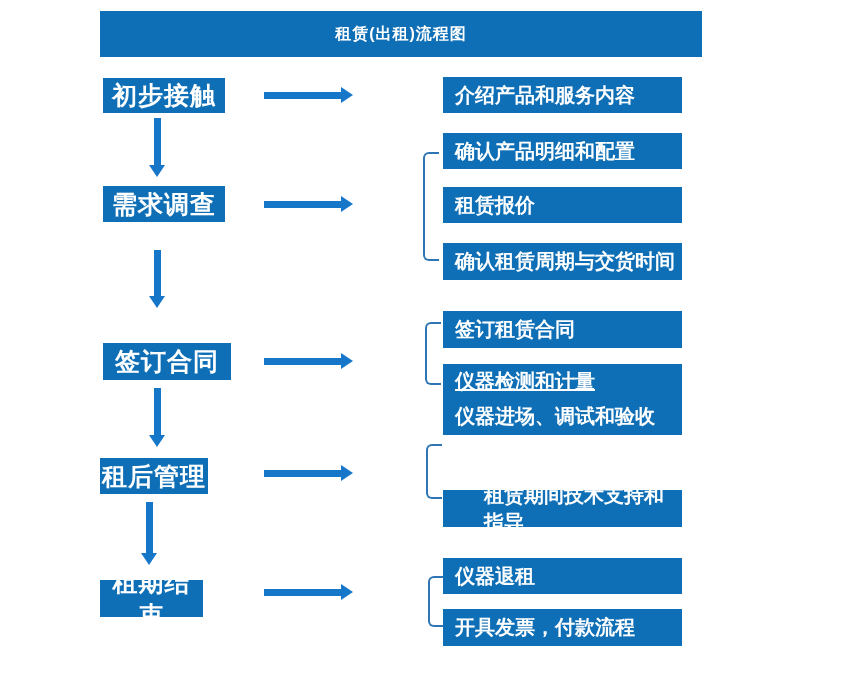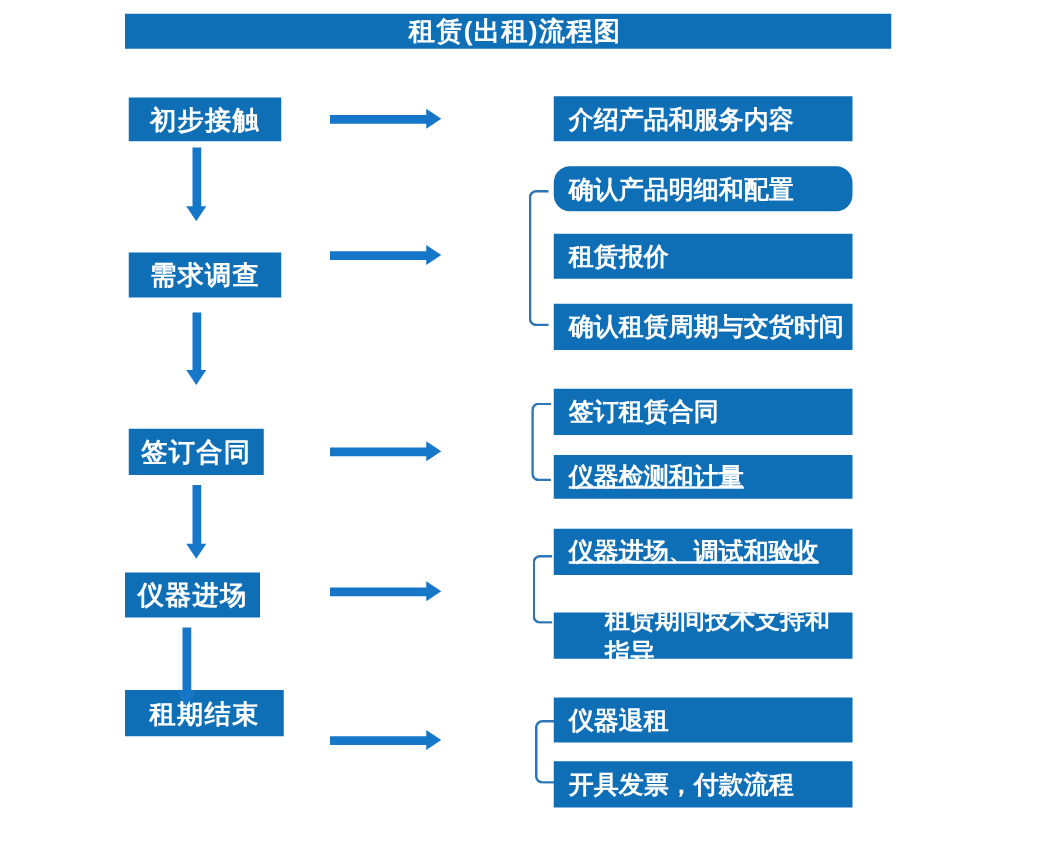--- a/index.html
+++ b/index.html
@@ -1,29 +1,28 @@
 <!DOCTYPE html>
 <html style="--background: #FFFFFF; --box: #0E6FB6; --arrow: #1677C9; --bracket: #2E75B6; --text: #FFFFFF;"><head>
 <meta charset="utf-8">
 <style>
   html,body{margin:0;padding:0;background:#ffffff;}
   .canvas{
     position:relative;width:844px;height:688px;background:var(--background,#fff);
     font-family:"Liberation Sans","DejaVu Sans",sans-serif;overflow:hidden;
   }
   .titlebar{
-    position:absolute;left:100px;top:11px;width:602px;height:28px;
+    position:absolute;left:100px;top:11px;width:602px;height:46px;
     background:var(--box,#0E6FB6);color:var(--text,#fff);
-    font-size:21px;font-weight:bold;display:flex;align-items:center;justify-content:center;
+    font-size:16px;font-weight:bold;display:flex;align-items:center;justify-content:center;
     letter-spacing:1px;
-    padding-left:11px;
   }
   .lbox{
     position:absolute;background:var(--box,#0E6FB6);color:var(--text,#fff);
-    font-size:21px;font-weight:bold;letter-spacing:1px;
+    font-size:25px;font-weight:bold;letter-spacing:1px;
     display:flex;align-items:center;justify-content:center;
   }
   .rbox{
     position:absolute;left:443px;width:239px;background:var(--box,#0E6FB6);
     color:var(--text,#fff);font-size:20px;font-weight:bold;
     display:flex;align-items:center;box-sizing:border-box;padding-left:12px;
   }
   .harrow{position:absolute;width:89px;height:17px;}
   .harrow .shaft{position:absolute;left:0;top:5px;height:7px;right:11px;background:var(--arrow,#1677C9);}
   .harrow .head{
@@ -45,24 +44,24 @@
   }
 </style>
 </head>
 <body>
 
 <div class="canvas">
 
   <div class="titlebar">租赁(出租)流程图</div>
 
   <div class="lbox" style="left:103px;top:78px;width:122px;height:35px;">初步接触</div>
-  <div class="lbox" style="left:103px;top:202px;width:122px;height:36px;">需求调查</div>
-  <div class="lbox" style="left:103px;top:343px;width:108px;height:37px;">签订合同</div>
-  <div class="lbox" style="left:100px;top:458px;width:108px;height:36px;">仪器进场</div>
-  <div class="lbox" style="left:100px;top:552px;width:127px;height:37px;text-align:center;">租期结束</div>
+  <div class="lbox" style="left:103px;top:186px;width:122px;height:36px;">需求调查</div>
+  <div class="lbox" style="left:103px;top:343px;width:128px;height:37px;">签订合同</div>
+  <div class="lbox" style="left:100px;top:458px;width:108px;height:36px;">租后管理</div>
+  <div class="lbox" style="left:100px;top:580px;width:103px;height:37px;text-align:center;">租期结束</div>
 
   <div class="varrow" style="left:149px;top:118px;height:59px;">
     <div class="shaft"></div>
     <div class="head"></div>
   </div>
   <div class="varrow" style="left:149px;top:250px;height:58px;">
     <div class="shaft"></div>
     <div class="head"></div>
   </div>
   <div class="varrow" style="left:149px;top:388px;height:59px;">
@@ -94,23 +93,23 @@
     <div class="shaft"></div>
     <div class="head"></div>
   </div>
 
   <div class="bracket" style="left:423px;top:152px;height:109px;"></div>
   <div class="bracket" style="left:425px;top:322px;height:63px;"></div>
   <div class="bracket" style="left:426px;top:444px;height:55px;"></div>
   <div class="bracket" style="left:428px;top:576px;height:51px;"></div>
 
   <div class="rbox" style="top:77px;height:36px;">介绍产品和服务内容</div>
-  <div class="rbox" style="top:133px;height:36px;border-radius:13px;">确认产品明细和配置</div>
+  <div class="rbox" style="top:133px;height:36px;">确认产品明细和配置</div>
   <div class="rbox" style="top:187px;height:36px;">租赁报价</div>
   <div class="rbox" style="top:243px;height:37px;">确认租赁周期与交货时间</div>
   <div class="rbox" style="top:311px;height:37px;">签订租赁合同</div>
   <div class="rbox" style="top:364px;height:35px;text-decoration:underline;">仪器检测和计量</div>
-  <div class="rbox" style="top:423px;height:37px;text-decoration:underline;">仪器进场、调试和验收</div>
+  <div class="rbox" style="top:398px;height:37px;">仪器进场、调试和验收</div>
   <div class="rbox" style="top:490px;height:37px;padding-left:41px;">租赁期间技术支持和指导</div>
   <div class="rbox" style="top:558px;height:36px;">仪器退租</div>
   <div class="rbox" style="top:609px;height:37px;">开具发票，付款流程</div>
 
 </div>
 
 </body></html>

